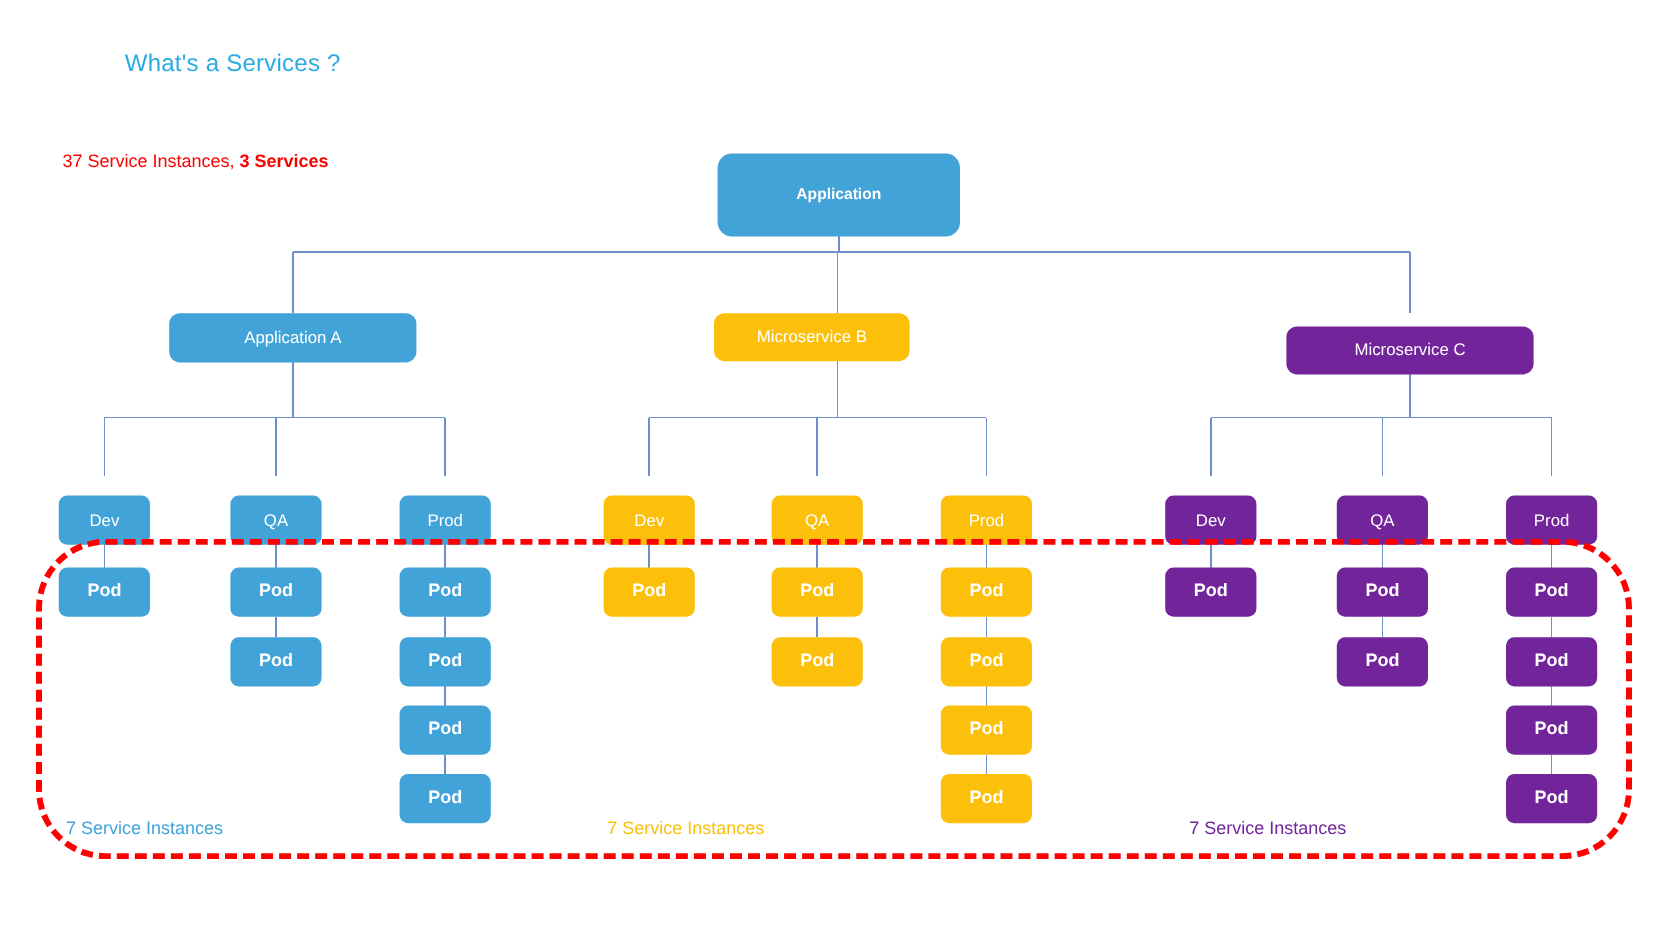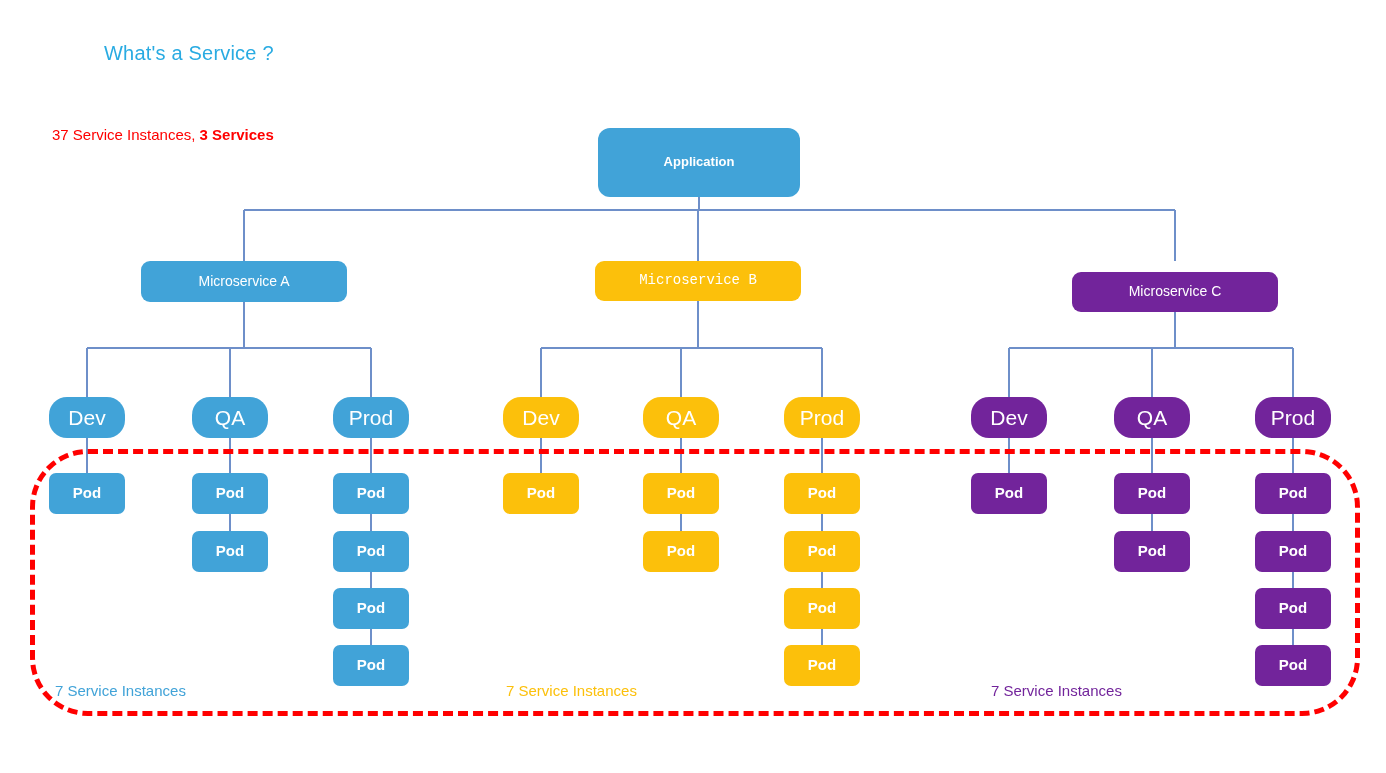--- a/index.html
+++ b/index.html
@@ -79,22 +79,23 @@
     border-radius: 12px;
     font-size: 13px;
     font-weight: bold;
     margin-top: 16px;
   }
   .node.svc {
     border-radius: 9px;
     font-size: 14px;
   }
   .node.env {
-    border-radius: 18px;
-    font-size: 21px;
+    border-radius: 7px;
+    font-size: 14px;
+    margin-top: 16px;
   }
   .node.pod {
     border-radius: 7px;
     font-size: 15px;
     font-weight: bold;
   }
 
   
   #boundary {
     position: absolute;
@@ -150,32 +151,32 @@
       <line x1="1152" y1="348" x2="1152" y2="397" stroke="#6E8FC9" stroke-width="1.4" shape-rendering="crispEdges"></line>
       <line x1="1152" y1="438" x2="1152" y2="473" stroke="#6E8FC9" stroke-width="1.4" shape-rendering="crispEdges"></line>
       <line x1="1152" y1="514" x2="1152" y2="531" stroke="#6E8FC9" stroke-width="1.4" shape-rendering="crispEdges"></line>
       <line x1="1293" y1="348" x2="1293" y2="397" stroke="#6E8FC9" stroke-width="1.4" shape-rendering="crispEdges"></line>
       <line x1="1293" y1="438" x2="1293" y2="473" stroke="#6E8FC9" stroke-width="1.4" shape-rendering="crispEdges"></line>
       <line x1="1293" y1="514" x2="1293" y2="531" stroke="#6E8FC9" stroke-width="1.4" shape-rendering="crispEdges"></line>
       <line x1="1293" y1="572" x2="1293" y2="588" stroke="#6E8FC9" stroke-width="1.4" shape-rendering="crispEdges"></line>
       <line x1="1293" y1="629" x2="1293" y2="645" stroke="#6E8FC9" stroke-width="1.4" shape-rendering="crispEdges"></line>
     </svg>
 
-  <div class="page-title">What's a Service ?</div>
+  <div class="page-title">What's a Services ?</div>
 
   <div class="summary">
     <span>37 Service Instances, </span><span class="strong">3 Services</span>
   </div>
 
   <div id="nodes">
       <div class="node app" style="left: 598px; top: 112px; width: 202px; height: 69px; background: rgb(65, 163, 216);">
         <span>Application</span>
       </div>
       <div class="node svc" style="left: 141px; top: 261px; width: 206px; height: 41px; background: rgb(65, 163, 216);">
-        <span>Microservice A</span>
+        <span>Application A</span>
       </div>
       <div class="node env" style="left: 49px; top: 397px; width: 76px; height: 41px; background: rgb(65, 163, 216);">
         <span>Dev</span>
       </div>
       <div class="node pod" style="left: 49px; top: 473px; width: 76px; height: 41px; background: rgb(65, 163, 216);">
         <span>Pod</span>
       </div>
       <div class="node env" style="left: 192px; top: 397px; width: 76px; height: 41px; background: rgb(65, 163, 216);">
         <span>QA</span>
       </div>
@@ -194,21 +195,21 @@
       <div class="node pod" style="left: 333px; top: 531px; width: 76px; height: 41px; background: rgb(65, 163, 216);">
         <span>Pod</span>
       </div>
       <div class="node pod" style="left: 333px; top: 588px; width: 76px; height: 41px; background: rgb(65, 163, 216);">
         <span>Pod</span>
       </div>
       <div class="node pod" style="left: 333px; top: 645px; width: 76px; height: 41px; background: rgb(65, 163, 216);">
         <span>Pod</span>
       </div>
       <div class="instances-label" style="left: 55px; top: 634px; color: rgb(65, 163, 216);">7 Service Instances</div>
-      <div class="node svc" style="left: 595px; top: 261px; width: 206px; height: 40px; background: rgb(252, 192, 11); font-family: Liberation Mono, monospace;">
+      <div class="node svc" style="left: 595px; top: 261px; width: 163px; height: 40px; background: rgb(252, 192, 11);">
         <span>Microservice B</span>
       </div>
       <div class="node env" style="left: 503px; top: 397px; width: 76px; height: 41px; background: rgb(252, 192, 11);">
         <span>Dev</span>
       </div>
       <div class="node pod" style="left: 503px; top: 473px; width: 76px; height: 41px; background: rgb(252, 192, 11);">
         <span>Pod</span>
       </div>
       <div class="node env" style="left: 643px; top: 397px; width: 76px; height: 41px; background: rgb(252, 192, 11);">
         <span>QA</span>

